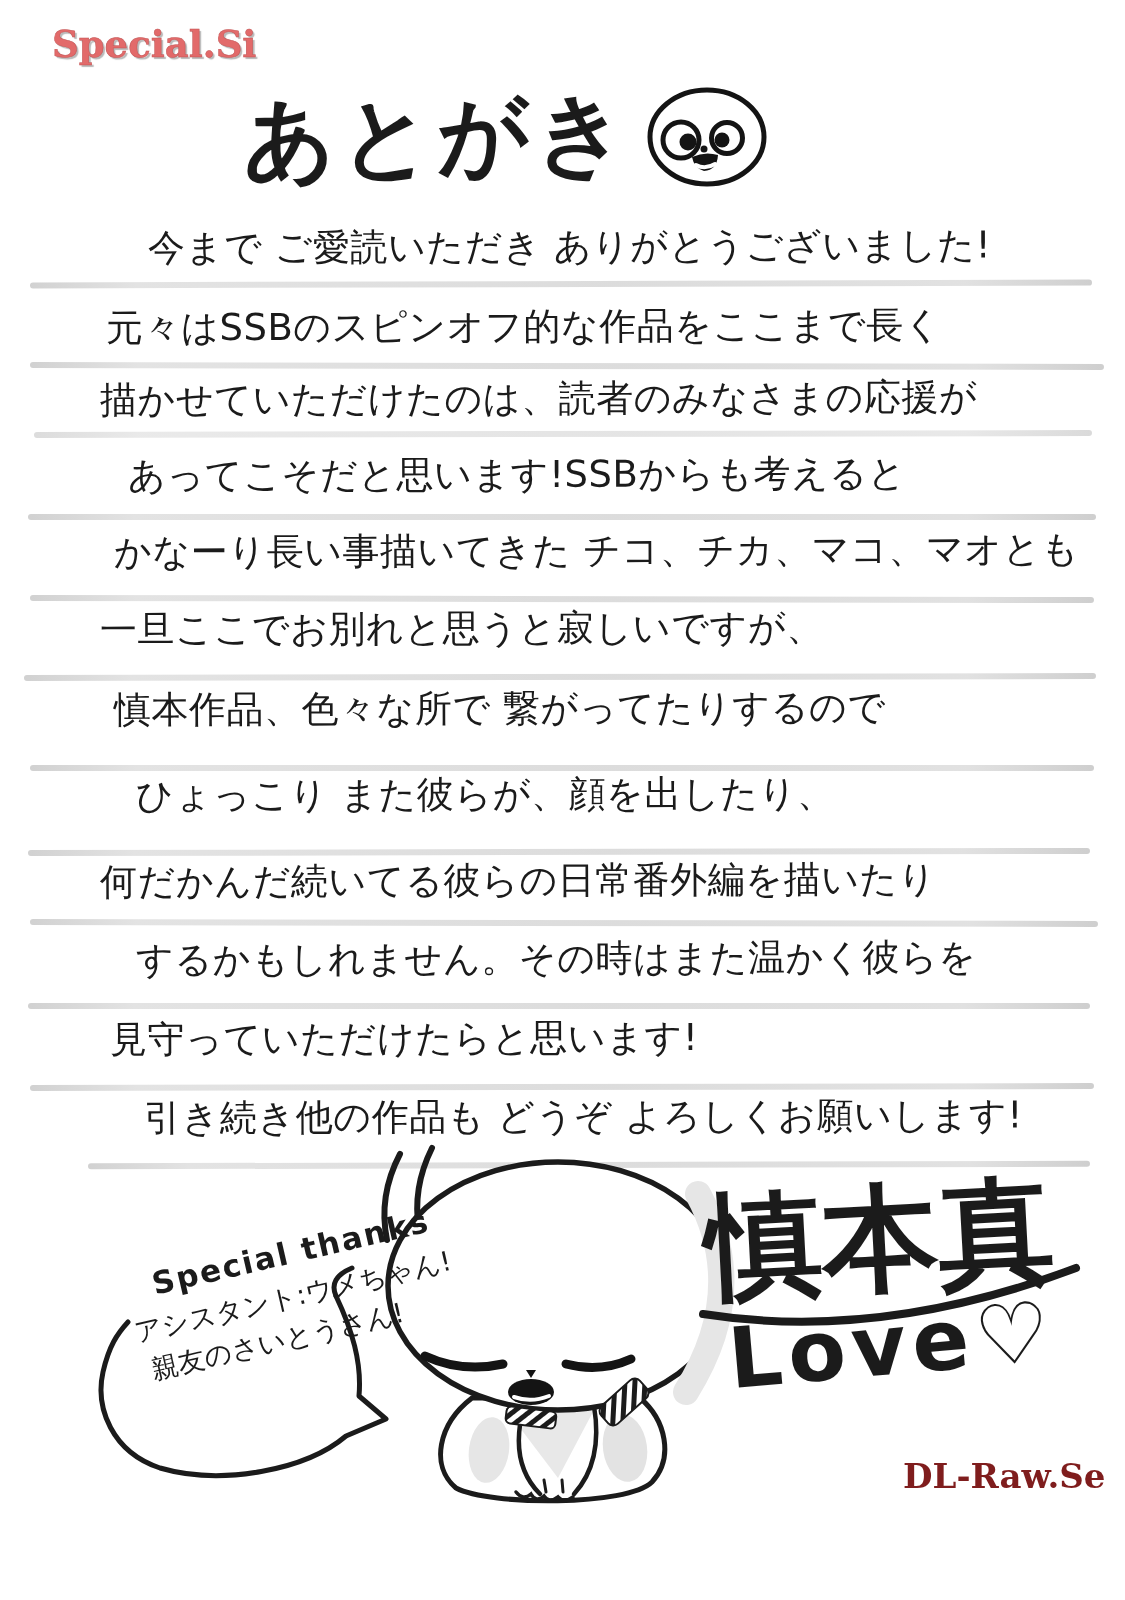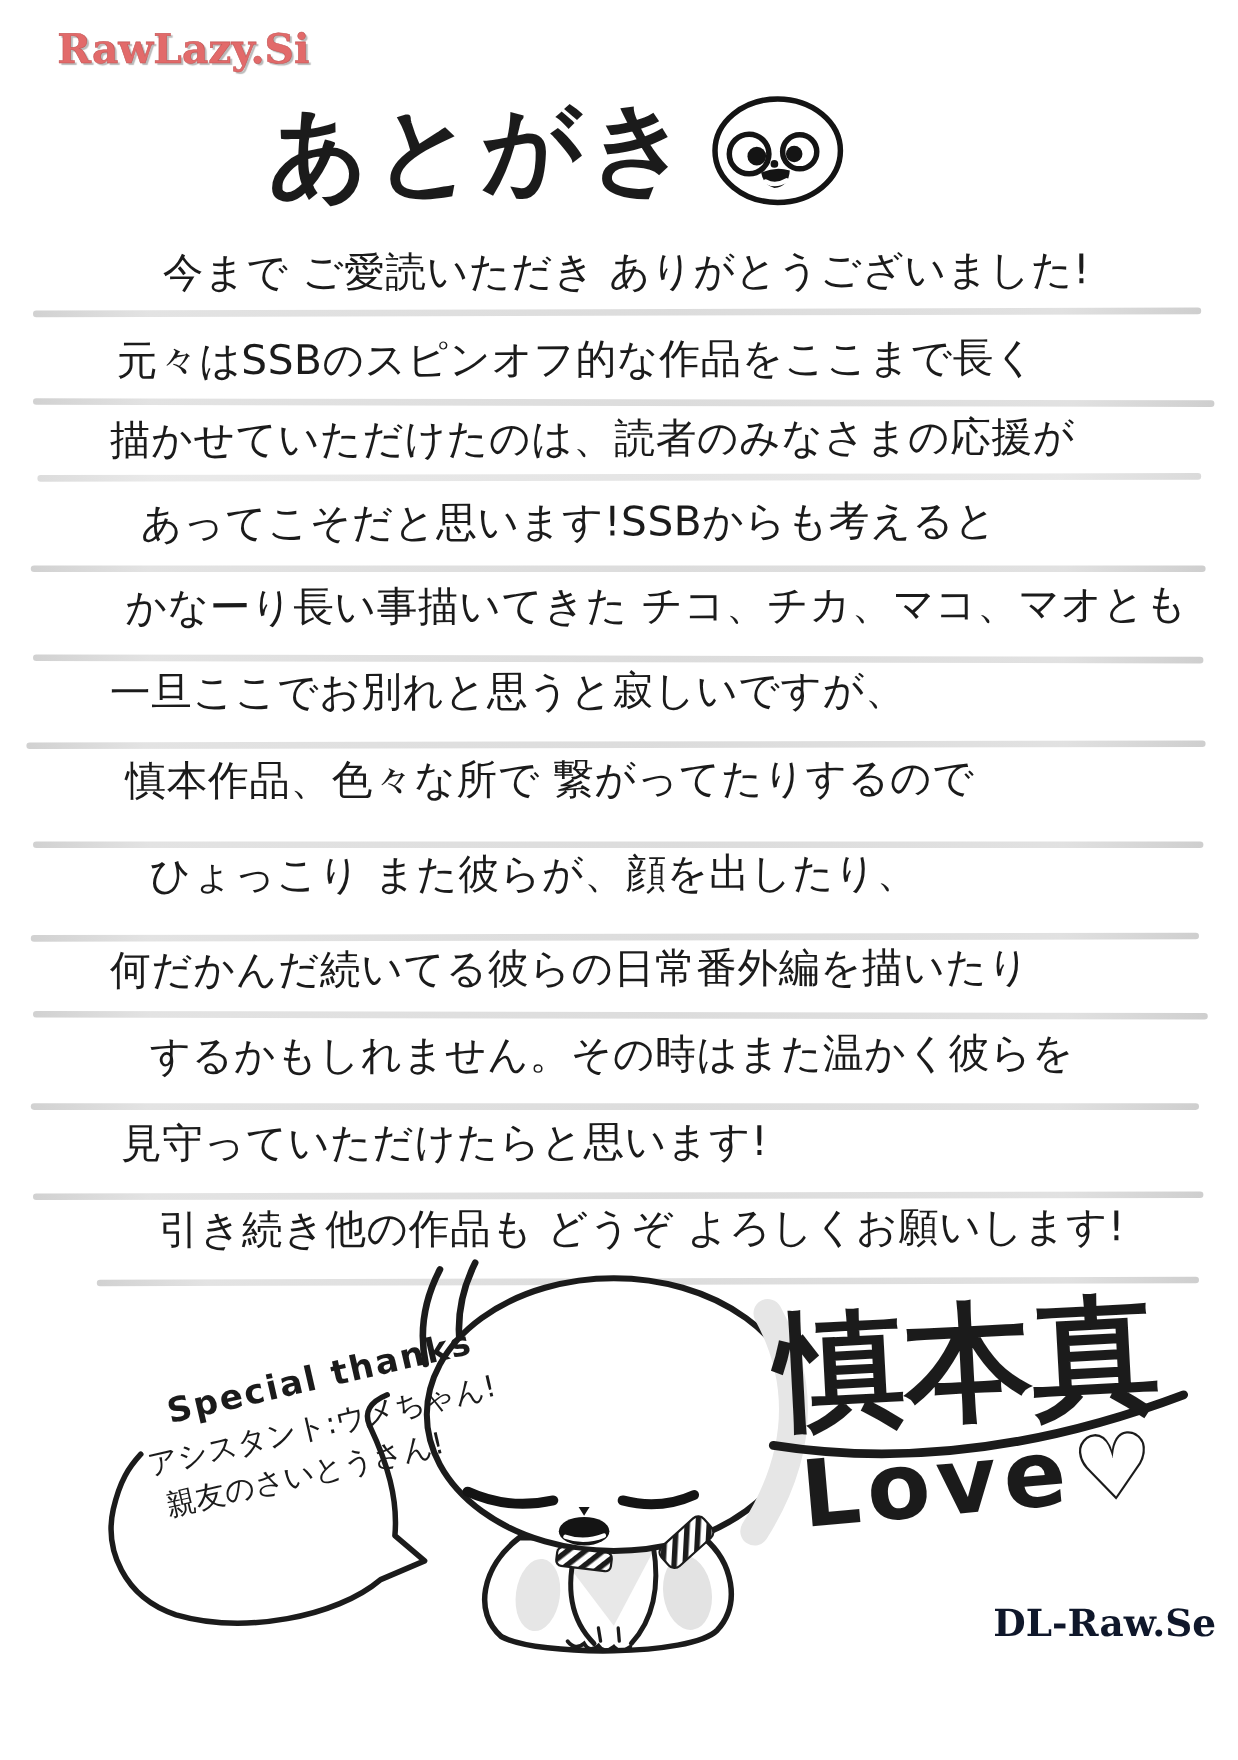--- a/index.html
+++ b/index.html
@@ -4,21 +4,21 @@
 <style>
   html,body{margin:0;padding:0;background:#ffffff;}
   .page{
     position:relative; width:1125px; height:1600px; background:#ffffff;
     font-family:"DejaVu Sans", sans-serif; color:#1b1b1b; overflow:hidden;
   }
   
   .wm{position:absolute; font-family:"DejaVu Serif", serif; font-weight:bold; white-space:nowrap;}
   .wm-top{top:22px; left:52px; font-size:37px; color:#e26a6a;
           text-shadow:2px 2px 1px #b9b9b9; -webkit-text-stroke:0.5px #c25555;}
-  .wm-bottom{top:1456px; left:903px; font-size:34px; color:#0f172a;}
+  .wm-bottom{top:1456px; left:903px; font-size:34px; color:#7f1d1d;}
   
   .title-row{position:absolute; top:76px; left:243px; display:flex; align-items:center; gap:10px;}
   .title-text{font-size:90px; font-weight:900; letter-spacing:5px; transform:rotate(-1.2deg); white-space:nowrap;}
   
   .rule{position:absolute; height:6px; background:linear-gradient(90deg,#c9c9c9,#dedede 10%,#d6d6d6 55%,#dcdcdc 88%,#c6c6c6); border-radius:3px; opacity:.85;}
   
   .trow{position:absolute; font-size:37px; font-weight:500; letter-spacing:0.5px; white-space:nowrap; transform:rotate(-0.2deg);}
   
   .illus{position:absolute; left:0; top:1140px;}
   
@@ -28,21 +28,21 @@
   .bubble-l3{font-size:27px; font-weight:500; margin-left:8px;}
   
   .sig-name{position:absolute; left:706px; top:1162px; font-size:116px; font-weight:900; letter-spacing:0px; transform:rotate(-3deg); white-space:nowrap;}
   .sig-love{position:absolute; left:728px; top:1296px; font-size:84px; font-weight:800; letter-spacing:6px; transform:rotate(-5deg); white-space:nowrap;}
 </style>
 </head>
 <body>
 
 <div class="page">
 
-  <div class="wm wm-top">RawLazy.Si</div>
+  <div class="wm wm-top">Special.Si</div>
   <div class="wm wm-bottom">DL-Raw.Se</div>
 
   <div class="title-row">
     <span class="title-text">あとがき</span>
     <svg width="132" height="104" viewBox="0 0 132 104">
       <ellipse cx="66" cy="52" rx="57" ry="47" fill="#ffffff" stroke="#141414" stroke-width="5"></ellipse>
       <circle cx="40" cy="55" r="18" fill="#ffffff" stroke="#141414" stroke-width="5"></circle>
       <circle cx="47" cy="57" r="8.5" fill="#141414"></circle>
       <circle cx="86" cy="53" r="15.5" fill="#ffffff" stroke="#141414" stroke-width="5"></circle>
       <circle cx="81" cy="55" r="7.5" fill="#141414"></circle>

